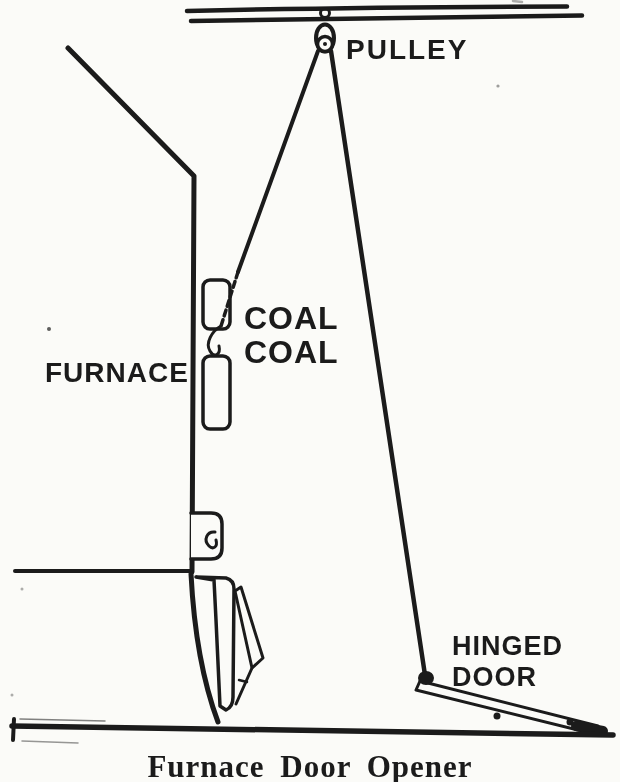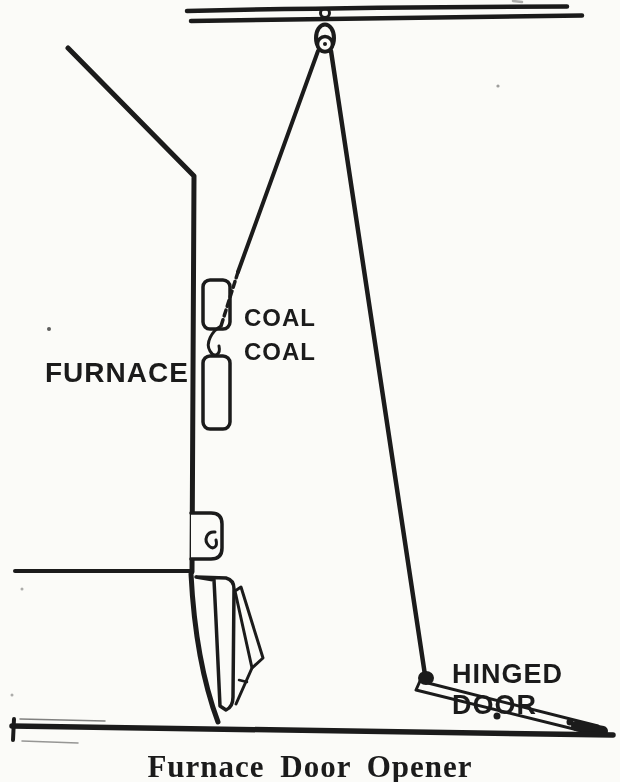--- a/index.html
+++ b/index.html
@@ -16,23 +16,23 @@
   .lbl {
     position: absolute;
     font-weight: bold;
     color: inherit;
     letter-spacing: 2px;
     line-height: 1;
     white-space: pre;
     user-select: none;
   }
   .lbl-pulley   { left: 346px; top: 36px;  font-size: 28px; letter-spacing: 2px; }
-  .lbl-coal     { left: 244px; top: 301px; font-size: 24px; letter-spacing: 1px; line-height: 34px; }
+  .lbl-coal     { left: 244px; top: 301px; font-size: 32px; letter-spacing: 1px; line-height: 34px; }
   .lbl-furnace  { left: 45px;  top: 359px; font-size: 28px; letter-spacing: 1px; }
-  .lbl-hinged   { left: 452px; top: 659px; font-size: 27px; letter-spacing: 1px; line-height: 31px; }
+  .lbl-hinged   { left: 452px; top: 631px; font-size: 27px; letter-spacing: 1px; line-height: 31px; }
   .caption {
     position: absolute;
     left: 0; top: 749px;
     width: 620px;
     text-align: center;
     font-family: "Liberation Serif", serif;
     font-weight: bold;
     font-size: 31px;
     letter-spacing: 1px;
     word-spacing: 7px;
@@ -112,20 +112,21 @@
 
     <g opacity="0.7">
       <circle class="ink-fill" cx="49" cy="329" r="2"></circle>
       <circle class="ink-fill" cx="498" cy="86" r="1.6" opacity="0.6"></circle>
       <path class="ink-stroke" stroke-width="2.5" stroke-linecap="round" d="M513,1 L522,2" opacity="0.5"></path>
       <circle class="ink-fill" cx="12" cy="695" r="1.5" opacity="0.5"></circle>
       <circle class="ink-fill" cx="22" cy="589" r="1.5" opacity="0.5"></circle>
     </g>
   </svg>
 
+  <div class="lbl lbl-pulley">PULLEY</div>
 
   <div class="lbl lbl-coal"><span>COAL</span><br><span>COAL</span></div>
 
   <div class="lbl lbl-furnace">FURNACE</div>
 
   <div class="lbl lbl-hinged"><span>HINGED</span><br><span>DOOR</span></div>
 
   <div class="caption">Furnace Door Opener</div>
 
 </div>

